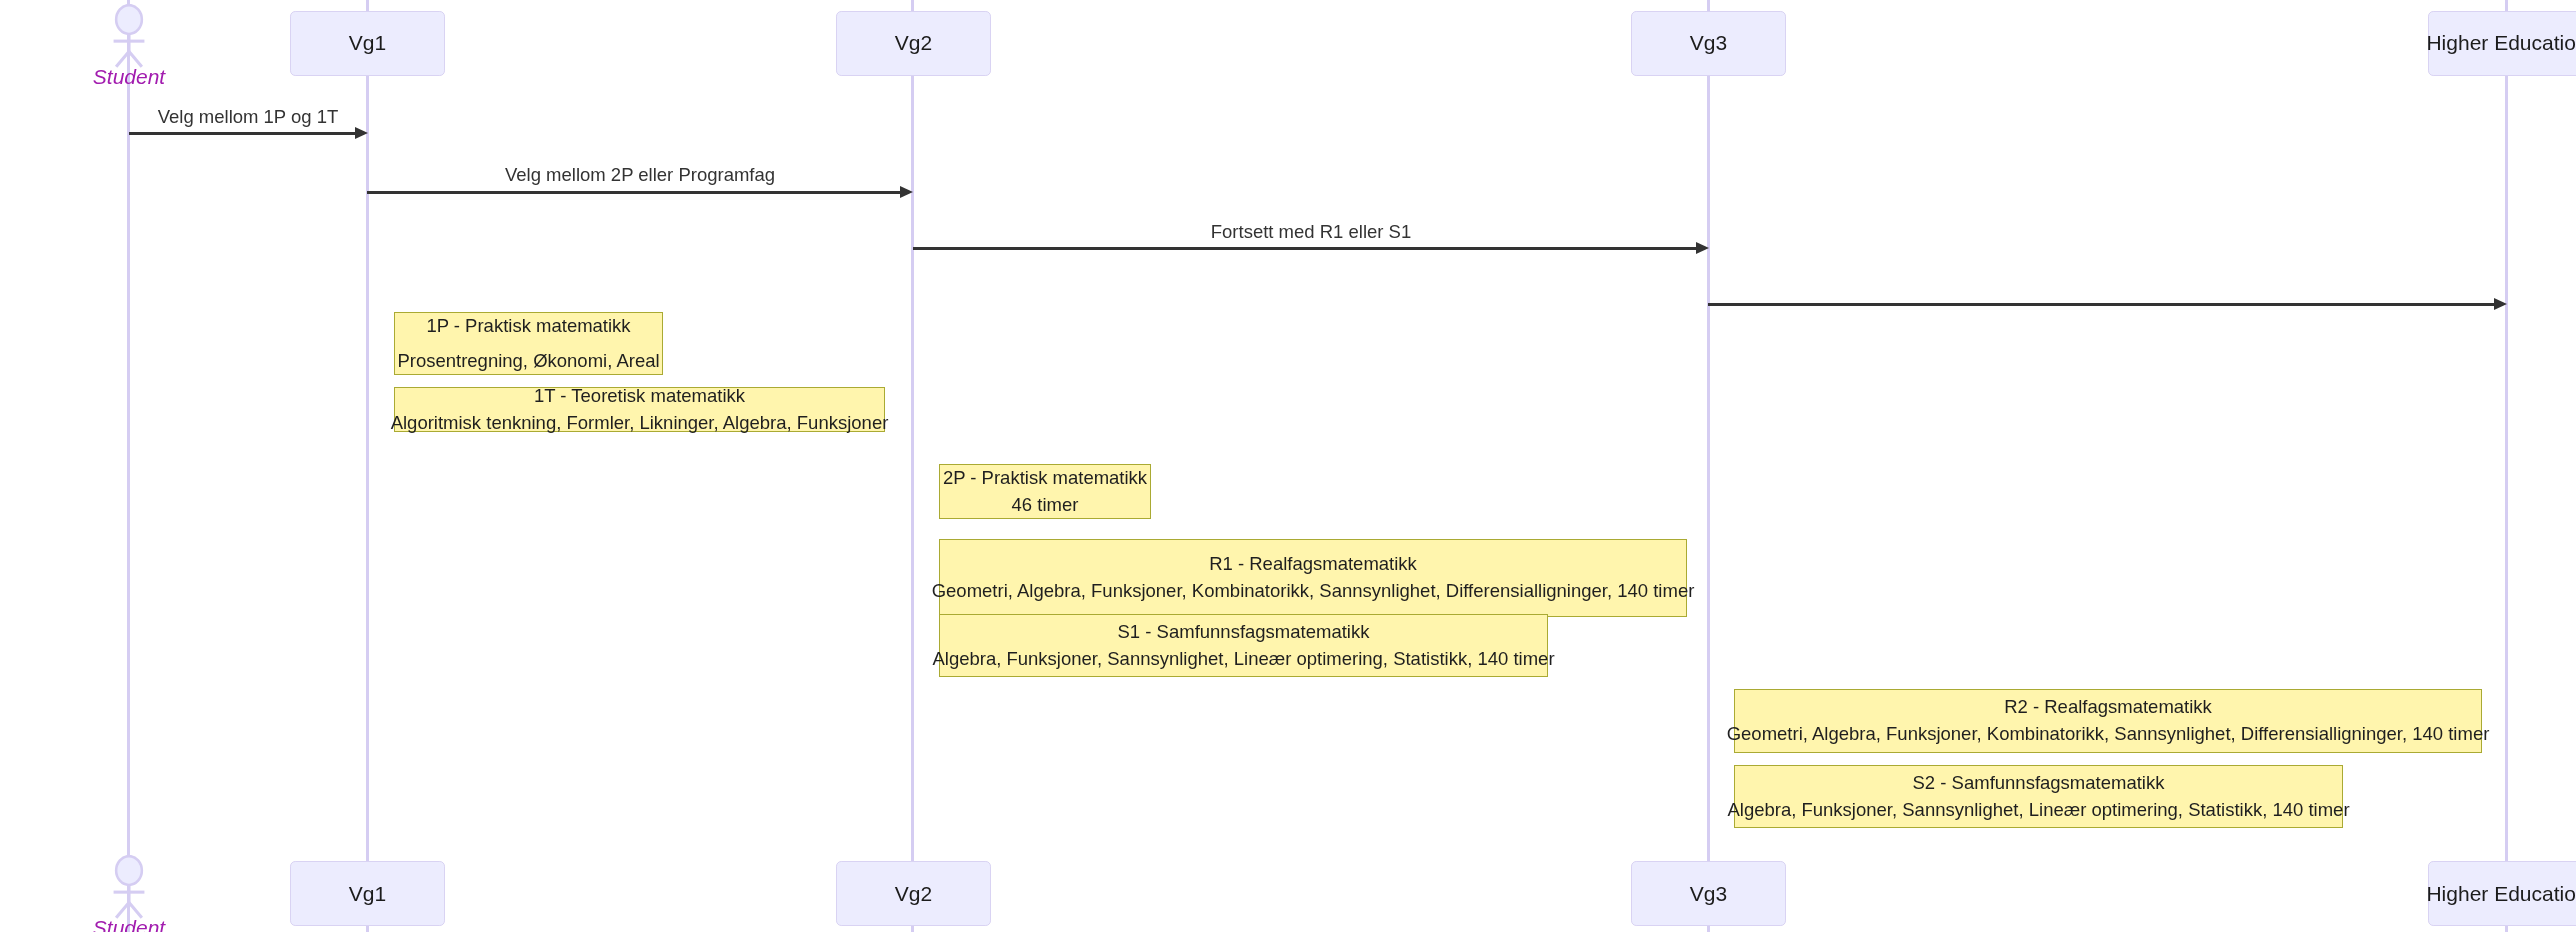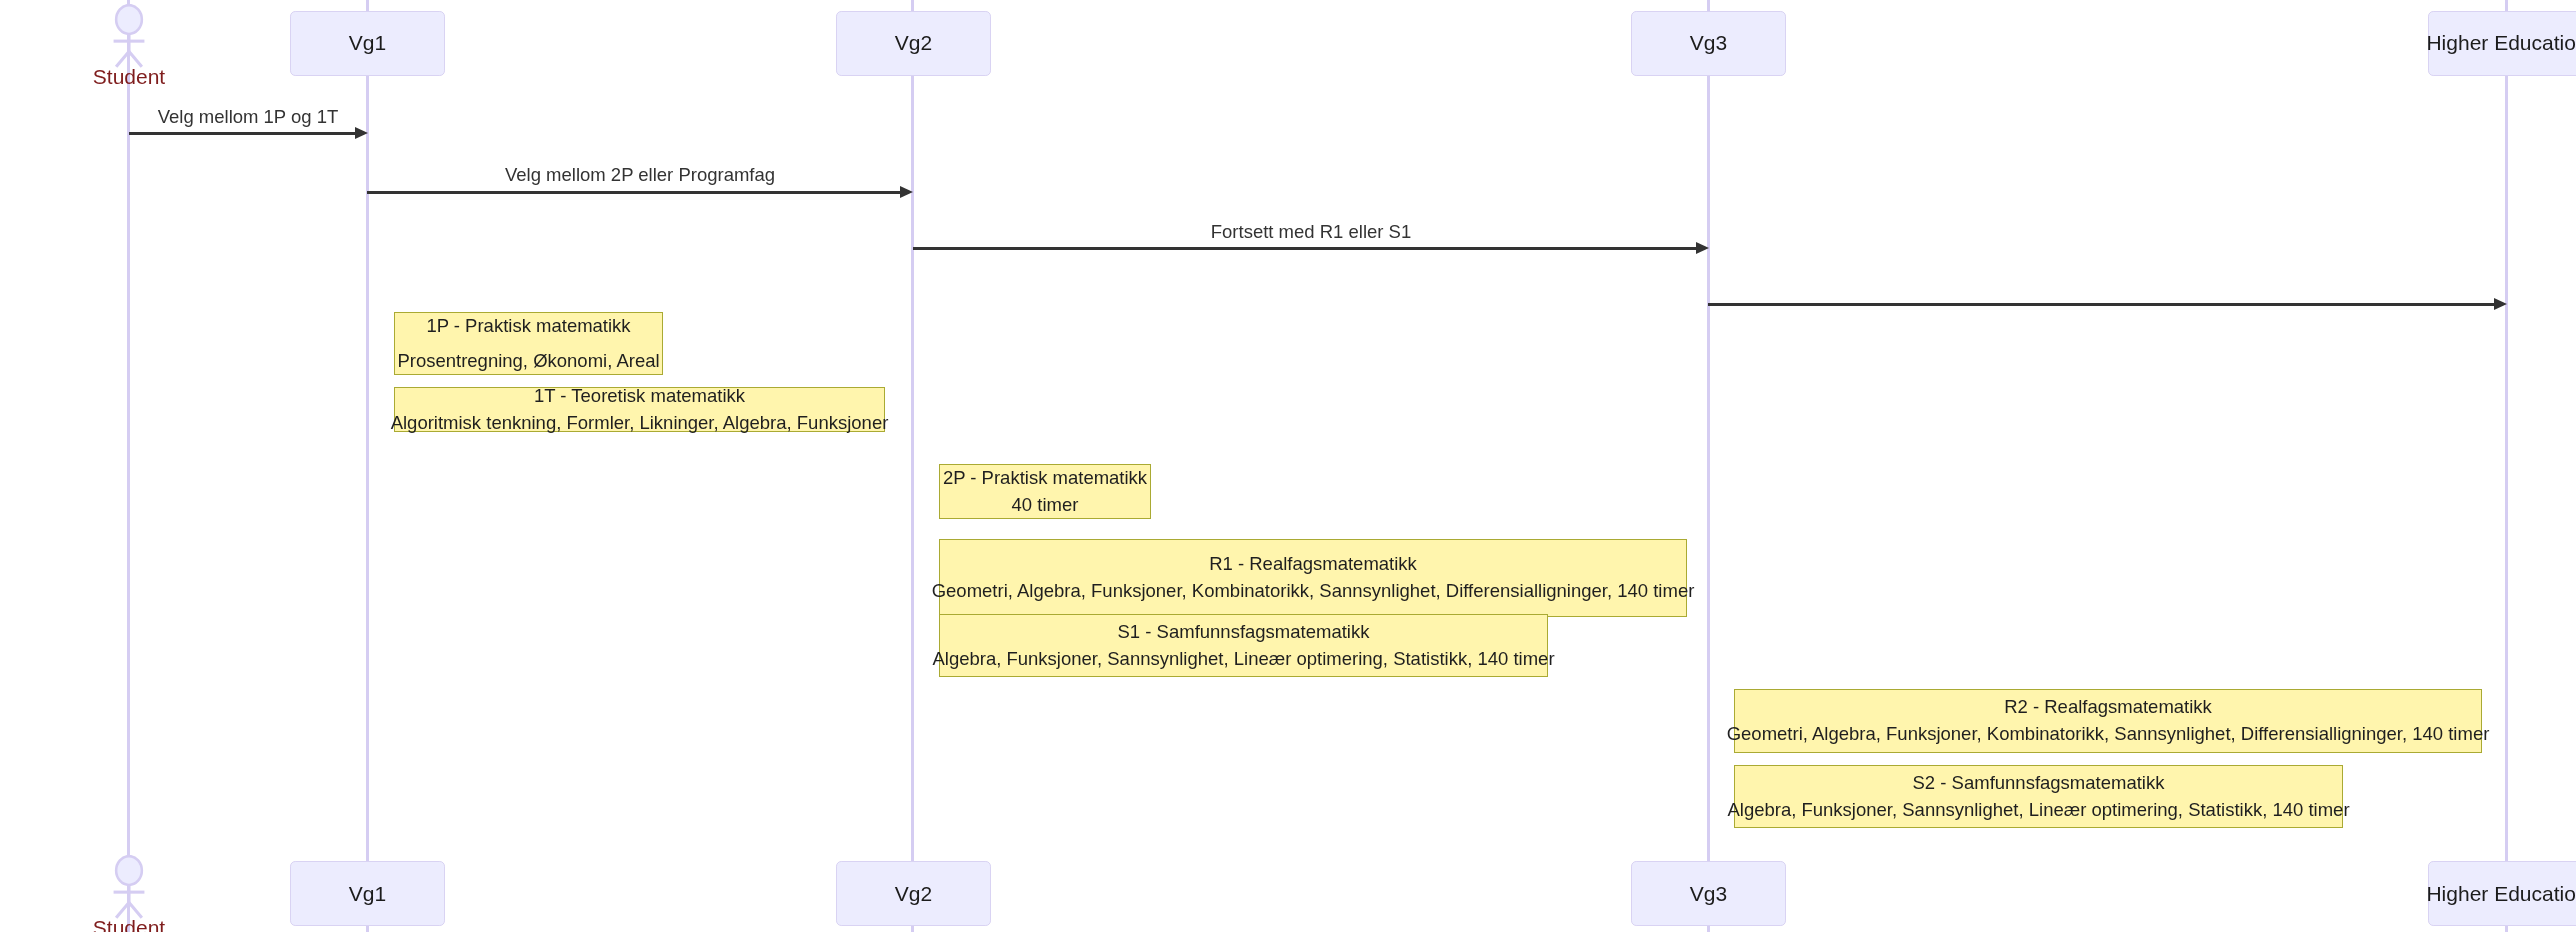--- a/index.html
+++ b/index.html
@@ -47,25 +47,26 @@
   }
 
   
   .actor {
     position: absolute;
   }
   .actor svg { display: block; }
   .actor-label {
     position: absolute;
     font-size: 21px;
-    color: #7f1d1d;
+    color: #a21caf;
     white-space: nowrap;
     text-align: center;
     left: 50%;
     transform: translateX(-50%);
+    font-style: italic;
   }
 
   
   .message {
     position: absolute;
     height: 0;
   }
   .message .line {
     position: absolute;
     left: 0;
@@ -185,21 +186,21 @@
     <div class="note" style="left: 394px; top: 312px; width: 269px; height: 63px; gap: 8px;">
       <div class="note-line">1P - Praktisk matematikk</div>
       <div class="note-line">Prosentregning, Økonomi, Areal</div>
     </div>
     <div class="note" style="left: 394px; top: 387px; width: 491px; height: 45px;">
       <div class="note-line">1T - Teoretisk matematikk</div>
       <div class="note-line">Algoritmisk tenkning, Formler, Likninger, Algebra, Funksjoner</div>
     </div>
     <div class="note" style="left: 939px; top: 464px; width: 212px; height: 55px;">
       <div class="note-line">2P - Praktisk matematikk</div>
-      <div class="note-line">40 timer</div>
+      <div class="note-line">46 timer</div>
     </div>
     <div class="note" style="left: 939px; top: 539px; width: 748px; height: 78px;">
       <div class="note-line">R1 - Realfagsmatematikk</div>
       <div class="note-line">Geometri, Algebra, Funksjoner, Kombinatorikk, Sannsynlighet, Differensialligninger, 140 timer</div>
     </div>
     <div class="note" style="left: 939px; top: 614px; width: 609px; height: 63px;">
       <div class="note-line">S1 - Samfunnsfagsmatematikk</div>
       <div class="note-line">Algebra, Funksjoner, Sannsynlighet, Lineær optimering, Statistikk, 140 timer</div>
     </div>
     <div class="note" style="left: 1734px; top: 689px; width: 748px; height: 64px;">

